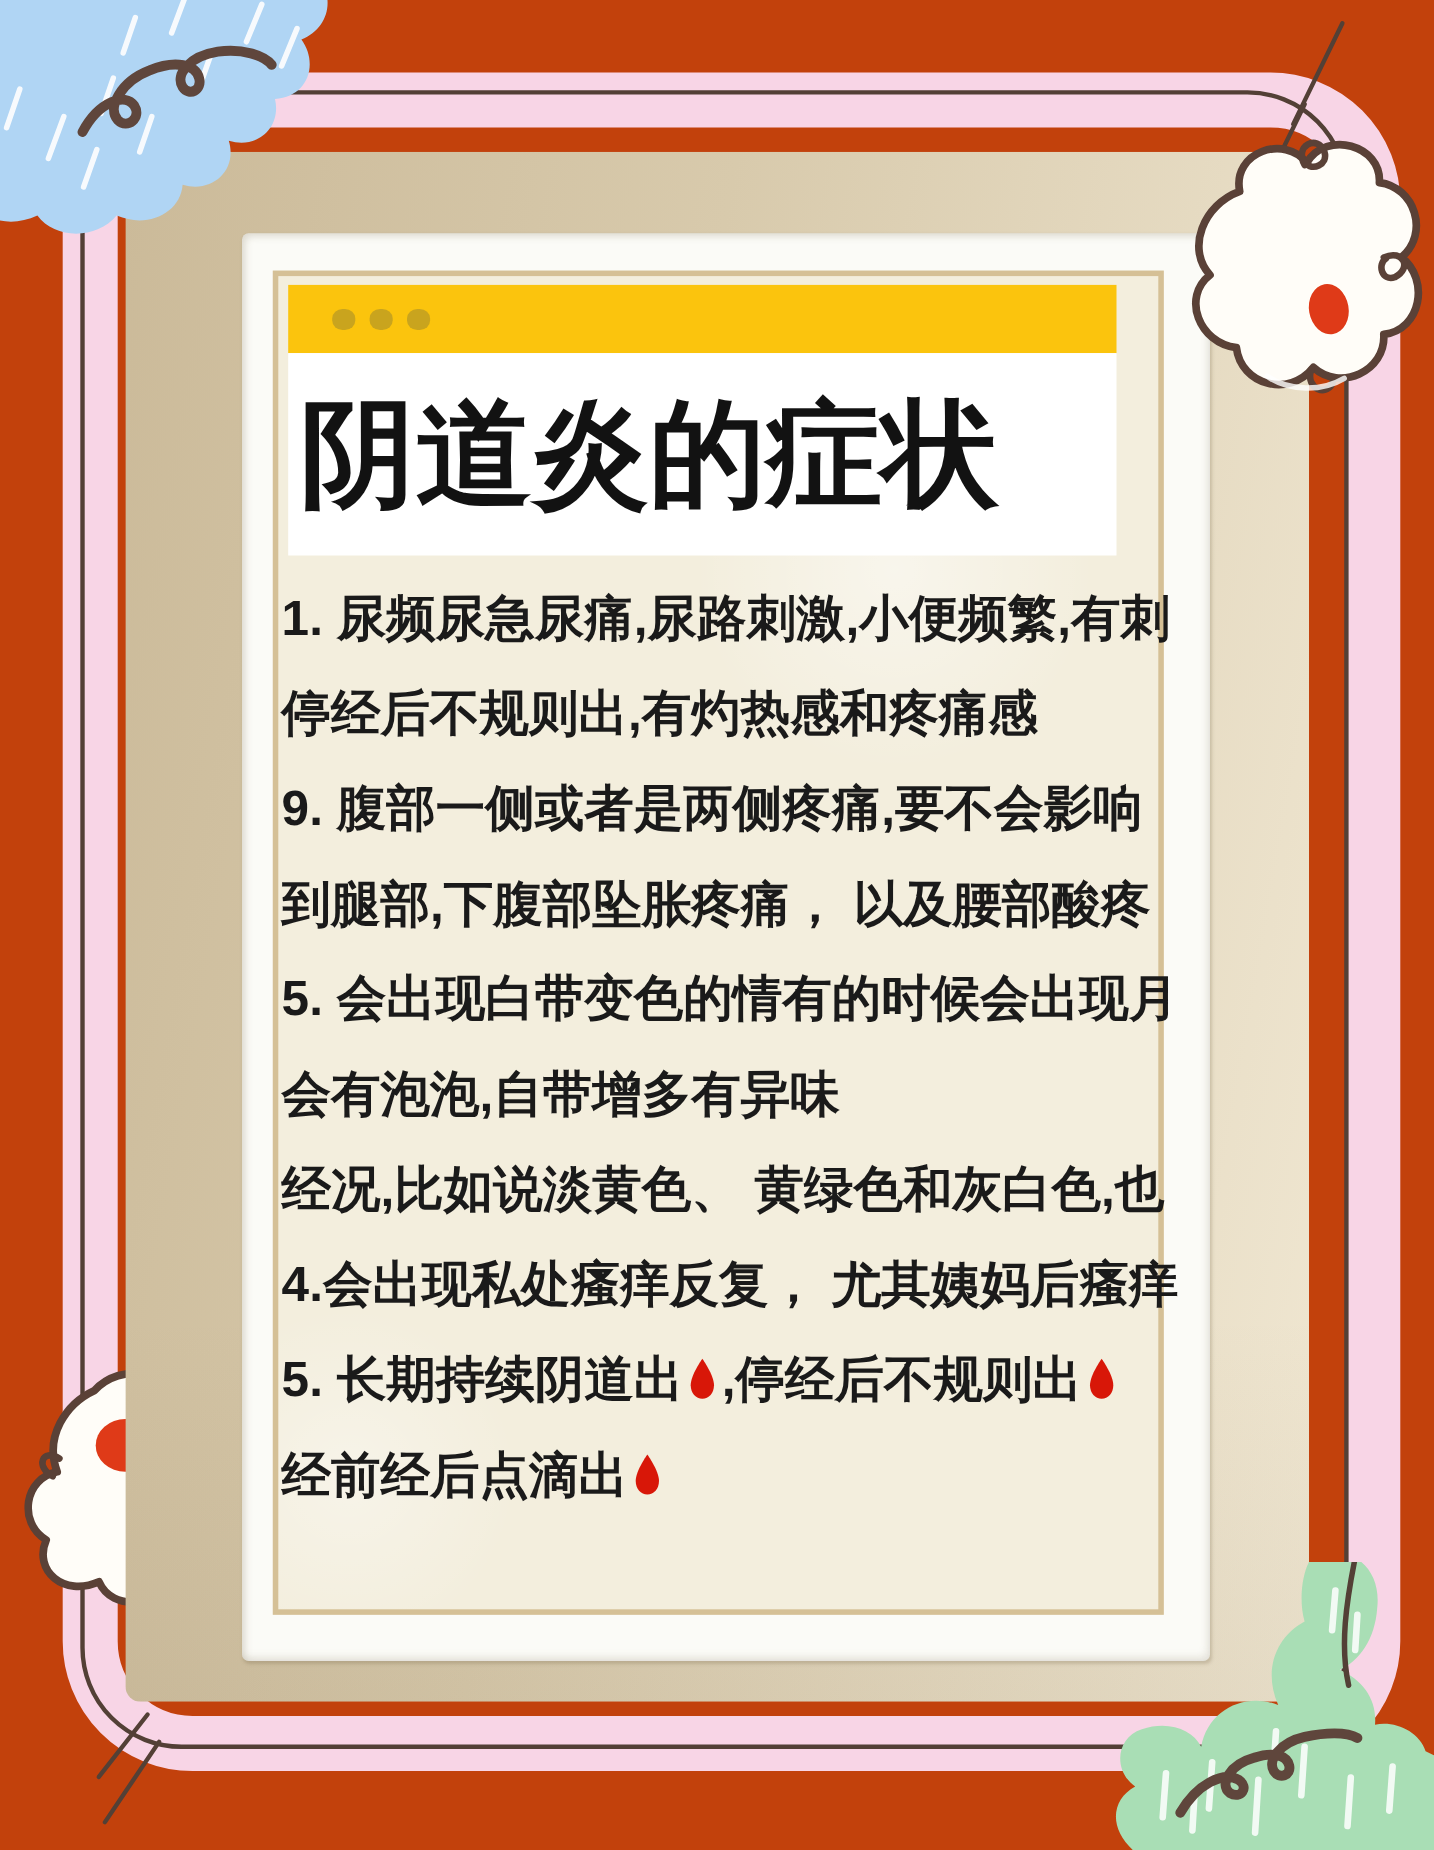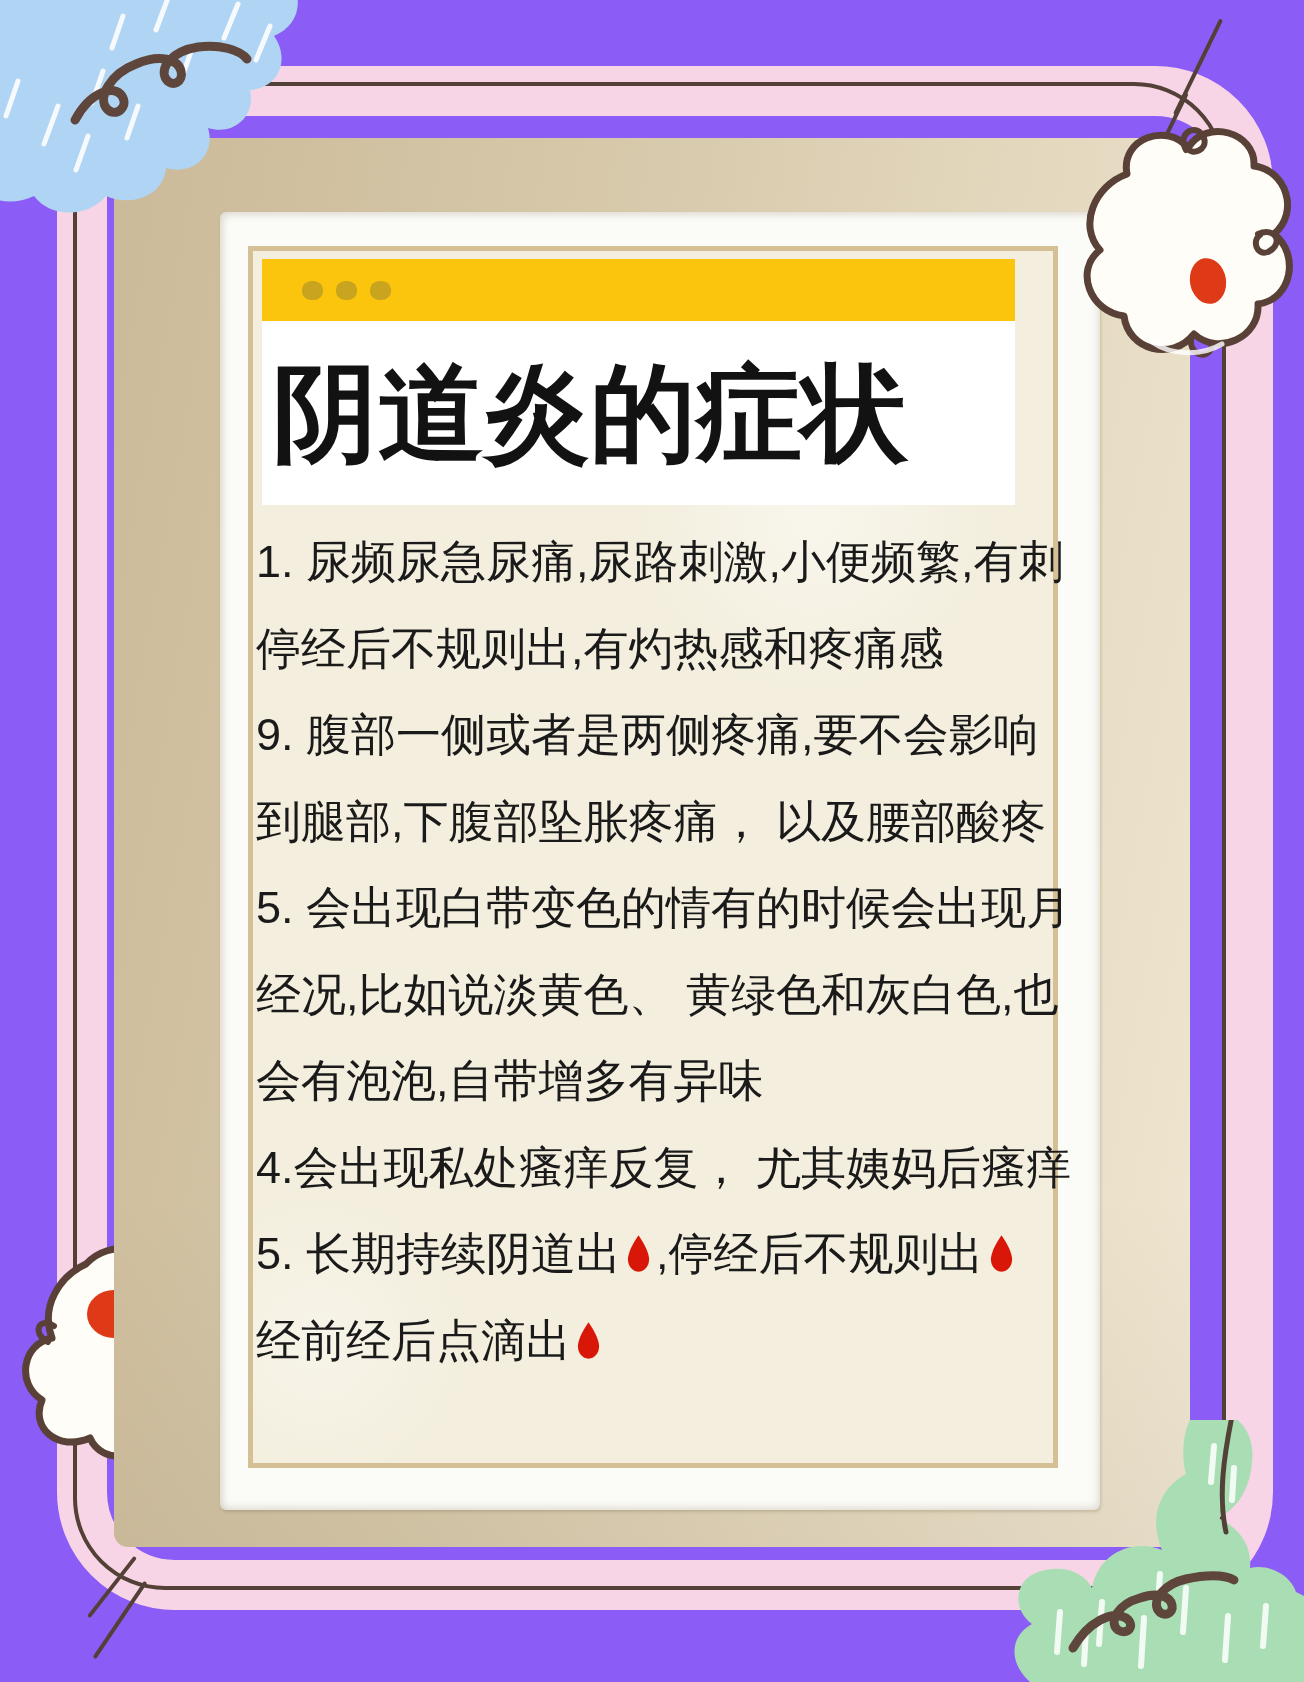--- a/index.html
+++ b/index.html
@@ -1,18 +1,18 @@
 <!DOCTYPE html>
 <html><head>
 <meta charset="utf-8">
 <style>
   html,body{margin:0;padding:0;background:#FBF6D8;}
   .canvas{
     position:relative;width:1304px;height:1682px;overflow:hidden;
-    background:#8b5cf6;
+    background:#c2410c;
     font-family:"Liberation Sans","DejaVu Sans",sans-serif;
   }
   
   .pink-ring{
     position:absolute;left:57px;top:66px;width:1216px;height:1544px;
     box-sizing:border-box;border:50px solid #F8D5E6;border-radius:118px;
     z-index:1;
   }
   .border-line{
     position:absolute;left:73px;top:82px;width:1153px;height:1508px;
@@ -52,21 +52,21 @@
   .ybar{height:62px;background:#FBC40D;display:flex;align-items:center;
         padding-left:40px;gap:13px;}
   .wdot{width:21px;height:19px;background:#C9A41E;border-radius:45%;}
   .title-area{height:184px;background:#FFFFFF;display:flex;align-items:center;
         padding-left:10px;}
   .title{font-size:106px;font-weight:900;color:#121212;letter-spacing:0;
         line-height:1;white-space:nowrap;}
   
   .list{position:absolute;left:256px;top:519px;width:802px;z-index:4;}
   .line{height:86.5px;display:flex;align-items:center;white-space:nowrap;
-        font-size:45px;font-weight:400;color:#1A1A1A;letter-spacing:0;}
+        font-size:45px;font-weight:700;color:#1A1A1A;letter-spacing:0;}
   .drop{width:29px;height:40px;fill:#D81708;margin:0 3px;vertical-align:-6px;
         display:inline-block;}
   
   .deco{position:absolute;}
   .cloud{left:-12px;top:-14px;z-index:6;}
   .flower-tr{left:1072px;top:104px;z-index:6;}
   .flower-bl{left:22px;top:1238px;z-index:2;}
   .green{left:1002px;top:1420px;z-index:6;}
 </style>
 </head>
@@ -105,22 +105,22 @@
       <div class="title">阴道炎的症状</div>
     </div>
   </div>
 
   <div class="list">
       <div class="line">1. 尿频尿急尿痛,尿路刺激,小便频繁,有刺</div>
       <div class="line">停经后不规则出,有灼热感和疼痛感</div>
       <div class="line">9. 腹部一侧或者是两侧疼痛,要不会影响</div>
       <div class="line">到腿部,下腹部坠胀疼痛， 以及腰部酸疼</div>
       <div class="line">5. 会出现白带变色的情有的时候会出现月</div>
+      <div class="line">会有泡泡,自带增多有异味</div>
       <div class="line">经况,比如说淡黄色、 黄绿色和灰白色,也</div>
-      <div class="line">会有泡泡,自带增多有异味</div>
       <div class="line">4.会出现私处瘙痒反复， 尤其姨妈后瘙痒</div>
       <div class="line">5. 长期持续阴道出<svg class="drop" viewBox="0 0 24 34">
           <path d="M12 1 C12 1 3 13.5 3 21.5 C3 27.6 7 32 12 32 C17 32 21 27.6 21 21.5 C21 13.5 12 1 12 1 Z"></path>
         </svg>,停经后不规则出<svg class="drop" viewBox="0 0 24 34">
           <path d="M12 1 C12 1 3 13.5 3 21.5 C3 27.6 7 32 12 32 C17 32 21 27.6 21 21.5 C21 13.5 12 1 12 1 Z"></path>
         </svg></div>
       <div class="line">经前经后点滴出<svg class="drop" viewBox="0 0 24 34">
           <path d="M12 1 C12 1 3 13.5 3 21.5 C3 27.6 7 32 12 32 C17 32 21 27.6 21 21.5 C21 13.5 12 1 12 1 Z"></path>
         </svg></div>
     </div>

